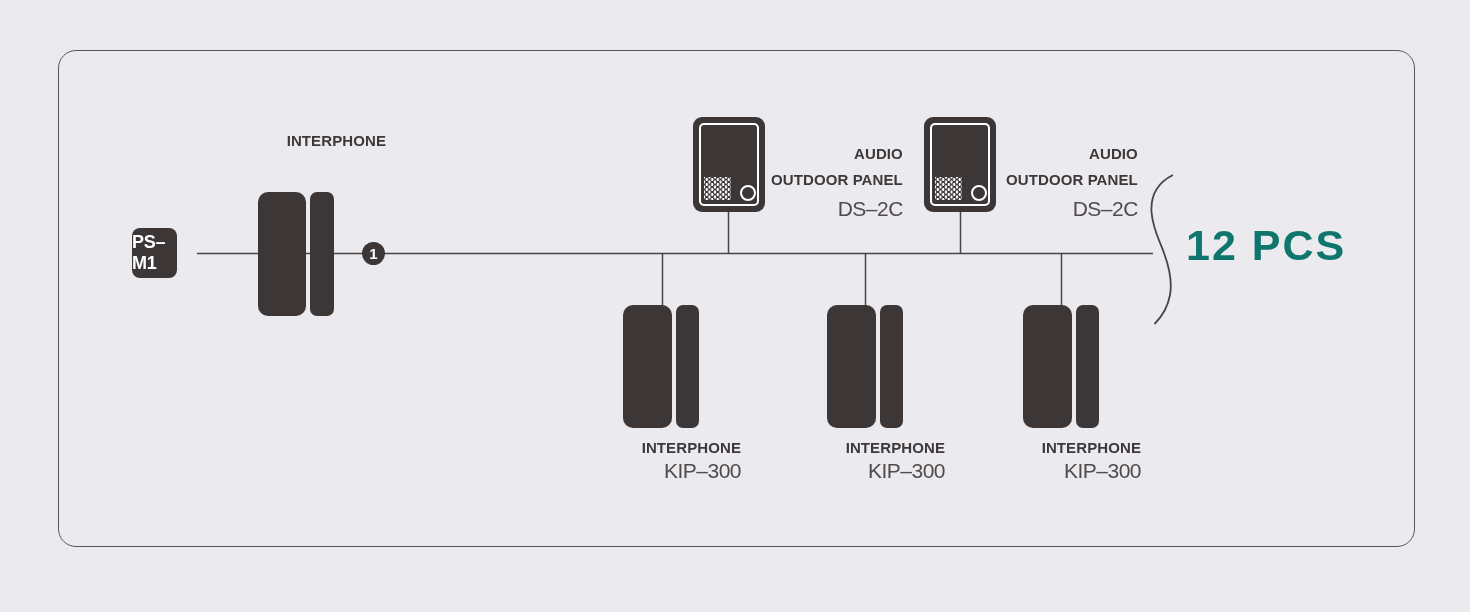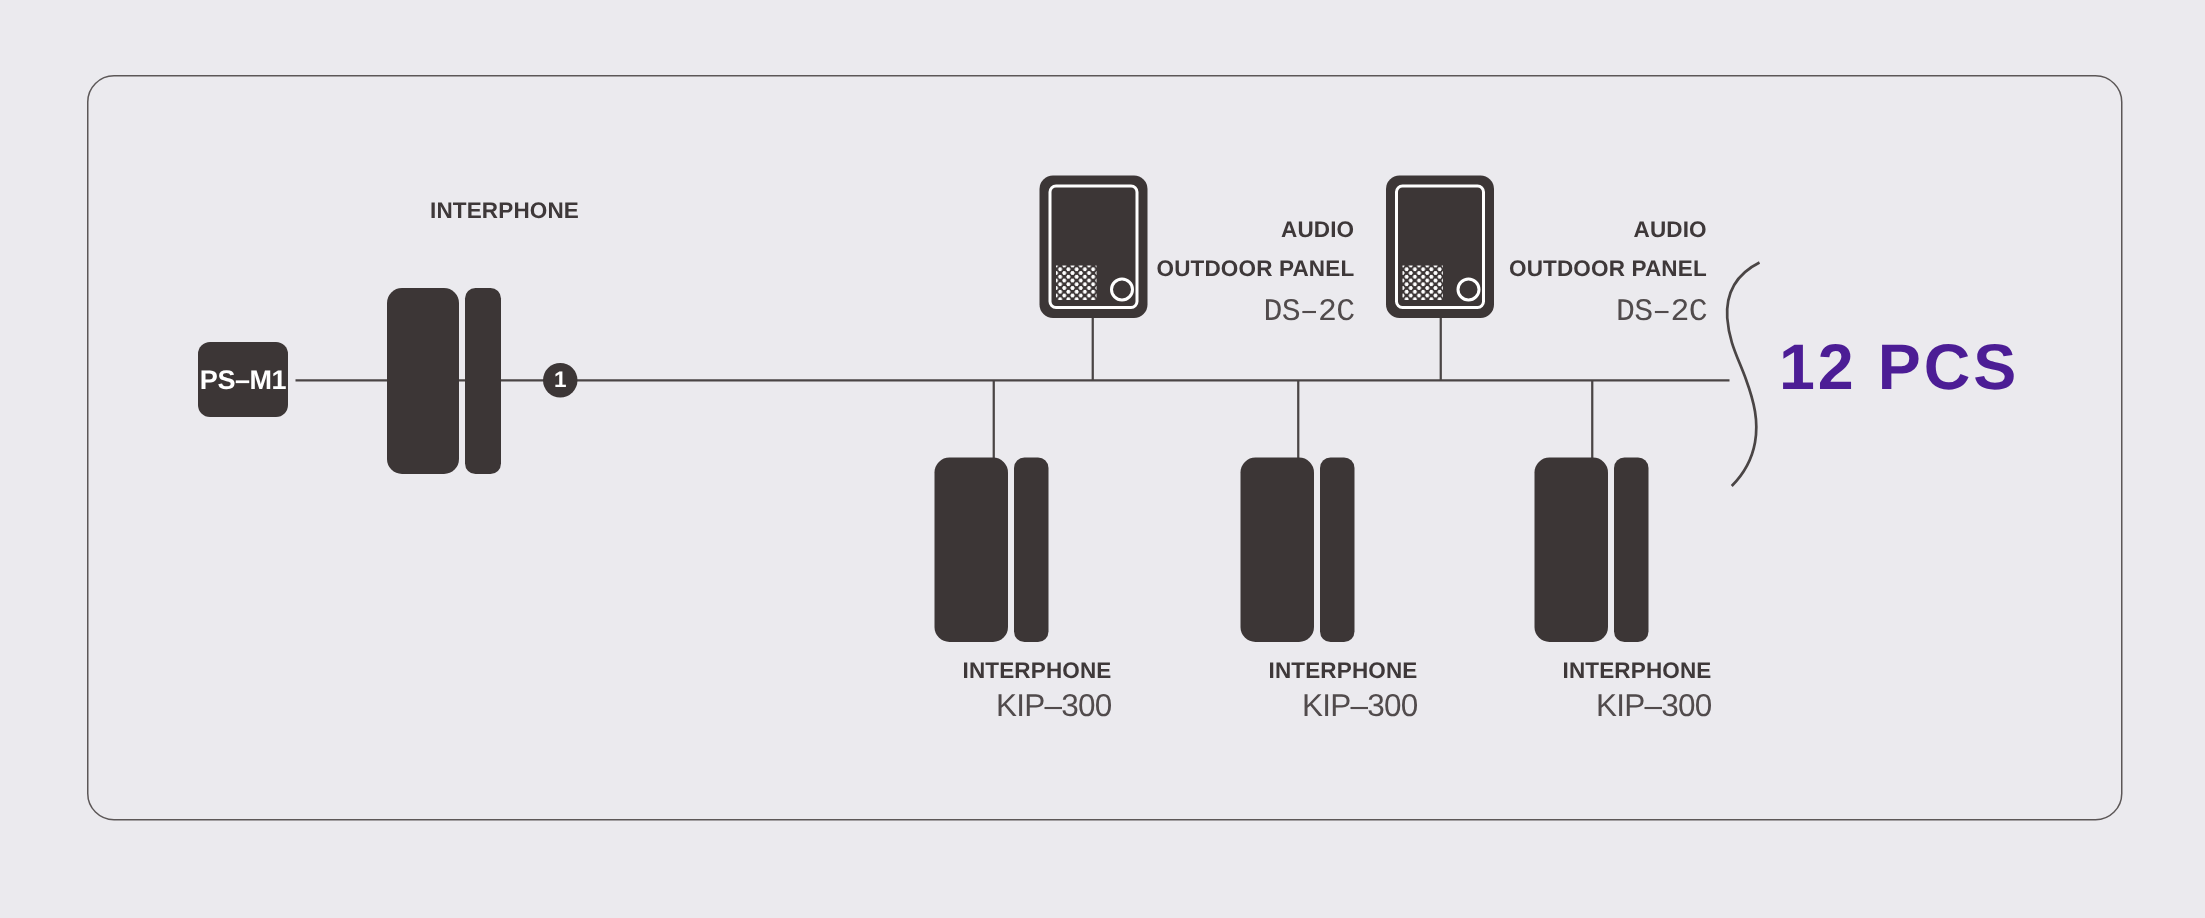--- a/index.html
+++ b/index.html
@@ -40,21 +40,21 @@
   }
   svg.wires path { stroke-width: 1.8; }
   .device {
     position: absolute;
     background: #3c3636;
     z-index: 2;
   }
   .ps-box {
     left: 132px;
     top: 228px;
-    width: 60px;
+    width: 45px;
     height: 50px;
     border-radius: 8px;
     display: flex;
     align-items: center;
     justify-content: center;
     color: #ffffff;
     font-weight: bold;
     font-size: 18px;
     letter-spacing: -0.3px;
   }
@@ -127,28 +127,28 @@
   .lbl-model {
     font-weight: 400;
     font-size: 21px;
     color: #514b4c;
     letter-spacing: -0.5px;
     line-height: 1;
     margin-top: 5px;
   }
   .centered { }
   .panel-caption .lbl-bold { margin-top: 0; margin-bottom: 11px; }
-  .panel-caption .lbl-model { margin-top: 0; font-family: Liberation Mono, monospace; }
+  .panel-caption .lbl-model { margin-top: 0; }
   .qty-note {
     position: absolute;
     left: 1186px;
     top: 224px;
     font-size: 43px;
     font-weight: bold;
-    color: #4c1d95;
+    color: #0f766e;
     letter-spacing: 2px;
     z-index: 2;
     line-height: 1;
   }
 </style>
 </head>
 <body>
 
 <div class="canvas">
 

